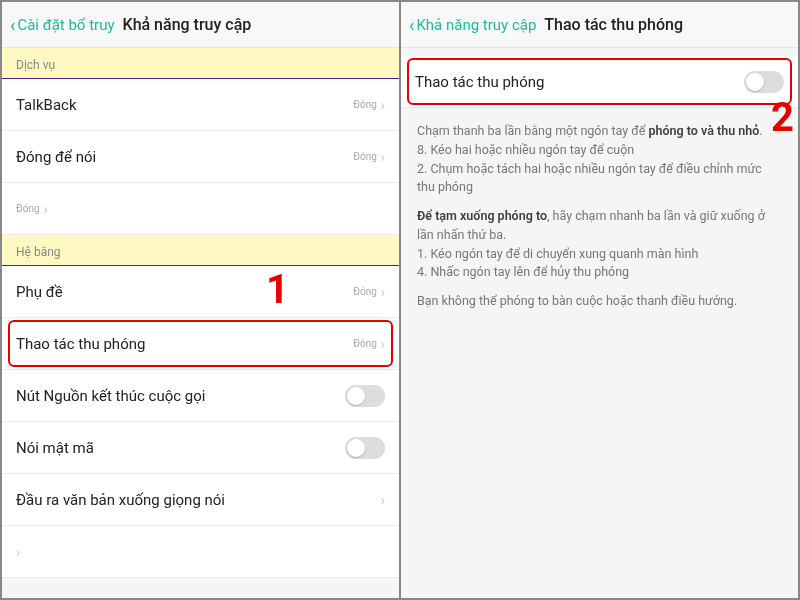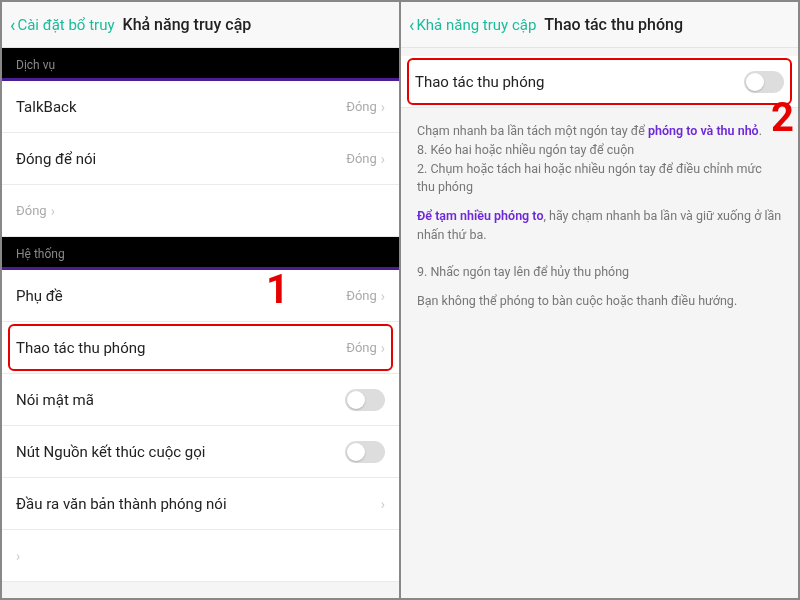--- a/index.html
+++ b/index.html
@@ -4,33 +4,33 @@
 <style>
 * { box-sizing: border-box; margin: 0; padding: 0; }
 body { font-family: -apple-system, "Segoe UI", Roboto, sans-serif; background: #fff; }
 .wrap { width: 800px; height: 600px; border: 2px solid #888; display: flex; position: relative; }
 .pane { flex: 1; height: 100%; background: #f5f5f5; display: flex; flex-direction: column; overflow: hidden; }
 .divider { width: 2px; background: #888; }
 .header { display: flex; align-items: center; height: 46px; background: #f8f8f8; border-bottom: 1px solid #e5e5e5; padding: 0 8px; }
 .back { display: flex; align-items: center; color: #1abc9c; font-size: 15px; cursor: pointer; }
 .back-chev { font-size: 18px; margin-right: 2px; }
 .title { font-size: 16px; color: #222; margin-left: 8px; font-weight: 500; }
-.section { background: #000000; color: #888; font-size: 12px; padding: 10px 14px 6px; border-bottom: 3px solid #4c1d95; }
+.section { background: #fef9c3; color: #888; font-size: 12px; padding: 10px 14px 6px; border-bottom: 1px solid #4c1d95; }
 .row { background: #fff; display: flex; align-items: center; justify-content: space-between; height: 52px; padding: 0 14px; border-bottom: 1px solid #eaeaea; cursor: pointer; }
 .row-label { font-size: 15px; color: #222; }
 .row-right { display: flex; align-items: center; }
-.status { color: #aaa; font-size: 13px; margin-right: 4px; }
+.status { color: #aaa; font-size: 10px; margin-right: 4px; }
 .chev { color: #ccc; font-size: 14px; }
 .toggle { width: 40px; height: 22px; background: #ddd; border-radius: 11px; position: relative; }
 .toggle::after { content: ""; position: absolute; width: 18px; height: 18px; background: #fff; border-radius: 50%; top: 2px; left: 2px; box-shadow: 0 1px 2px rgba(0,0,0,.2); }
 .highlight { position: relative; }
 .highlight::before { content: ""; position: absolute; inset: 2px 6px; border: 2px solid #e60000; border-radius: 6px; pointer-events: none; }
 .body-text { padding: 14px 16px; font-size: 12.5px; color: #777; line-height: 1.5; }
 .body-text p { margin-bottom: 10px; }
-.body-text b { color: #6d28d9; font-weight: 600; text-align: right; }
+.body-text b { color: #404040; font-weight: 600; text-align: right; }
 .callout { position: absolute; color: #e60000; font-size: 40px; font-weight: bold; pointer-events: none; }
 .call-1 { left: 264px; top: 264px; }
 .call-2 { right: 4px; top: 92px; }
 </style>
 </head>
 <body>
 
 <div class="wrap">
   <div class="pane">
     <div class="header">
@@ -56,50 +56,50 @@
             <span class="chev">›</span>
           </div>
         </div>
         <div class="row">
           <div class="row-right">
             <span class="status">Đóng</span>
             <span class="chev">›</span>
           </div>
         </div>
       </div>
-    <div class="section">Hệ thống</div>
+    <div class="section">Hệ bằng</div>
     <div id="rows2">
         <div class="row">
           <span class="row-label">Phụ đề</span>
           <div class="row-right">
             <span class="status">Đóng</span>
             <span class="chev">›</span>
           </div>
         </div>
         <div class="row highlight">
           <span class="row-label">Thao tác thu phóng</span>
           <div class="row-right">
             <span class="status">Đóng</span>
             <span class="chev">›</span>
           </div>
         </div>
         <div class="row">
+          <span class="row-label">Nút Nguồn kết thúc cuộc gọi</span>
+          <div class="row-right">
+            <div class="toggle"></div>
+          </div>
+        </div>
+        <div class="row">
           <span class="row-label">Nói mật mã</span>
           <div class="row-right">
             <div class="toggle"></div>
           </div>
         </div>
         <div class="row">
-          <span class="row-label">Nút Nguồn kết thúc cuộc gọi</span>
-          <div class="row-right">
-            <div class="toggle"></div>
-          </div>
-        </div>
-        <div class="row">
-          <span class="row-label">Đầu ra văn bản thành phóng nói</span>
+          <span class="row-label">Đầu ra văn bản xuống giọng nói</span>
           <div class="row-right">
             <span class="chev">›</span>
           </div>
         </div>
         <div class="row">
           <div class="row-right">
             <span class="chev">›</span>
           </div>
         </div>
       </div>
@@ -115,25 +115,25 @@
       </div>
       <div class="title">Thao tác thu phóng</div>
     </div>
     <div class="row highlight" style="margin-top:8px;">
       <span class="row-label">Thao tác thu phóng</span>
       <div class="row-right">
           <div class="toggle"></div>
         </div>
     </div>
     <div class="body-text">
-      <p><span>Chạm nhanh ba lần tách một ngón tay để </span><b>phóng to và thu nhỏ</b><span>.</span><br>
+      <p><span>Chạm thanh ba lần bằng một ngón tay để </span><b>phóng to và thu nhỏ</b><span>.</span><br>
       <span>8. Kéo hai hoặc nhiều ngón tay để cuộn</span><br>
       <span>2. Chụm hoặc tách hai hoặc nhiều ngón tay để điều chỉnh mức thu phóng</span></p>
-      <p><b>Để tạm nhiều phóng to</b><span>, hãy chạm nhanh ba lần và giữ xuống ở lần nhấn thứ ba.</span><br>
-      <br>
-      <span>9. Nhấc ngón tay lên để hủy thu phóng</span></p>
+      <p><b>Để tạm xuống phóng to</b><span>, hãy chạm nhanh ba lần và giữ xuống ở lần nhấn thứ ba.</span><br>
+      <span>1. Kéo ngón tay để di chuyển xung quanh màn hình</span><br>
+      <span>4. Nhấc ngón tay lên để hủy thu phóng</span></p>
       <p>Bạn không thể phóng to bàn cuộc hoặc thanh điều hướng.</p>
     </div>
   </div>
 
   <div class="callout call-1">1</div>
   <div class="callout call-2">2</div>
 </div>
 
 </body></html>

